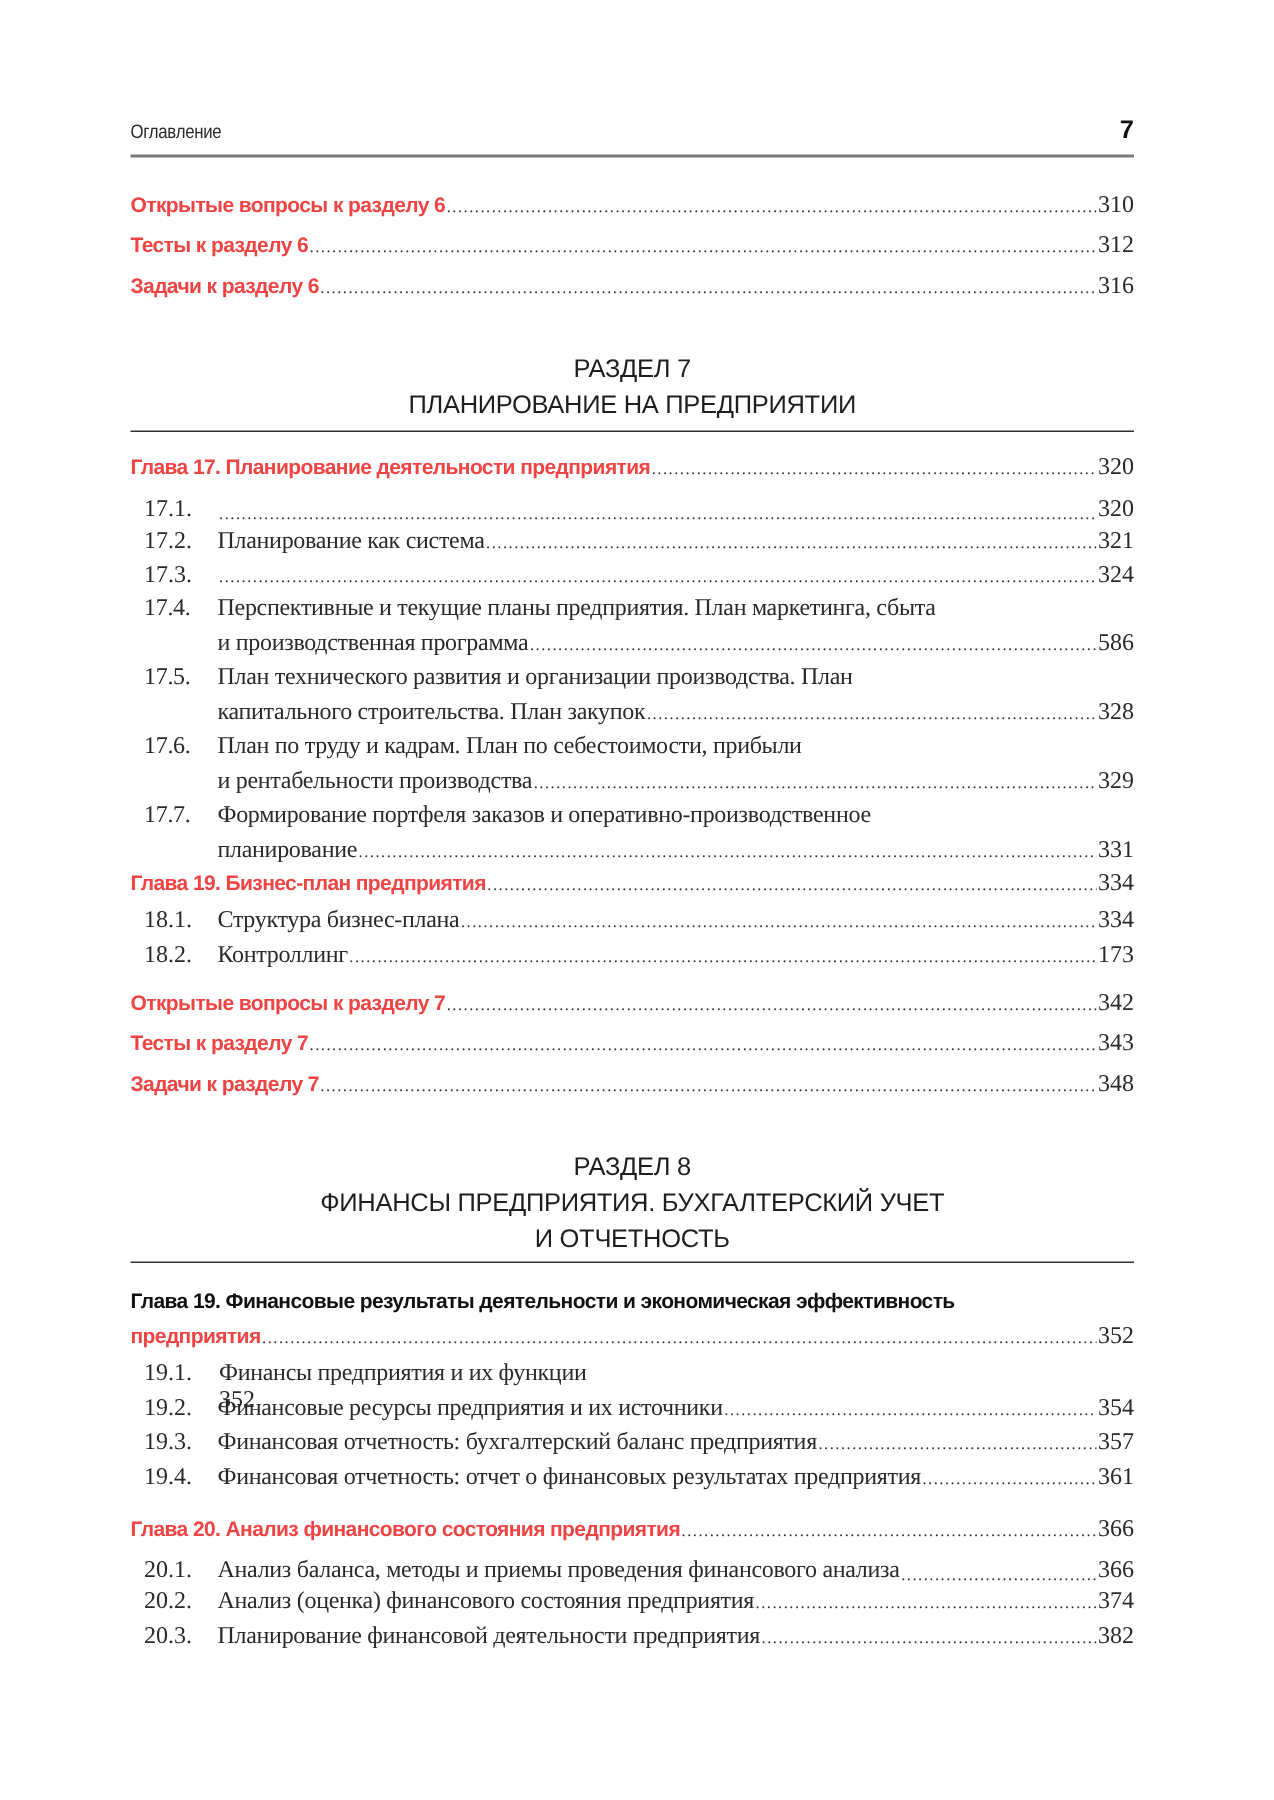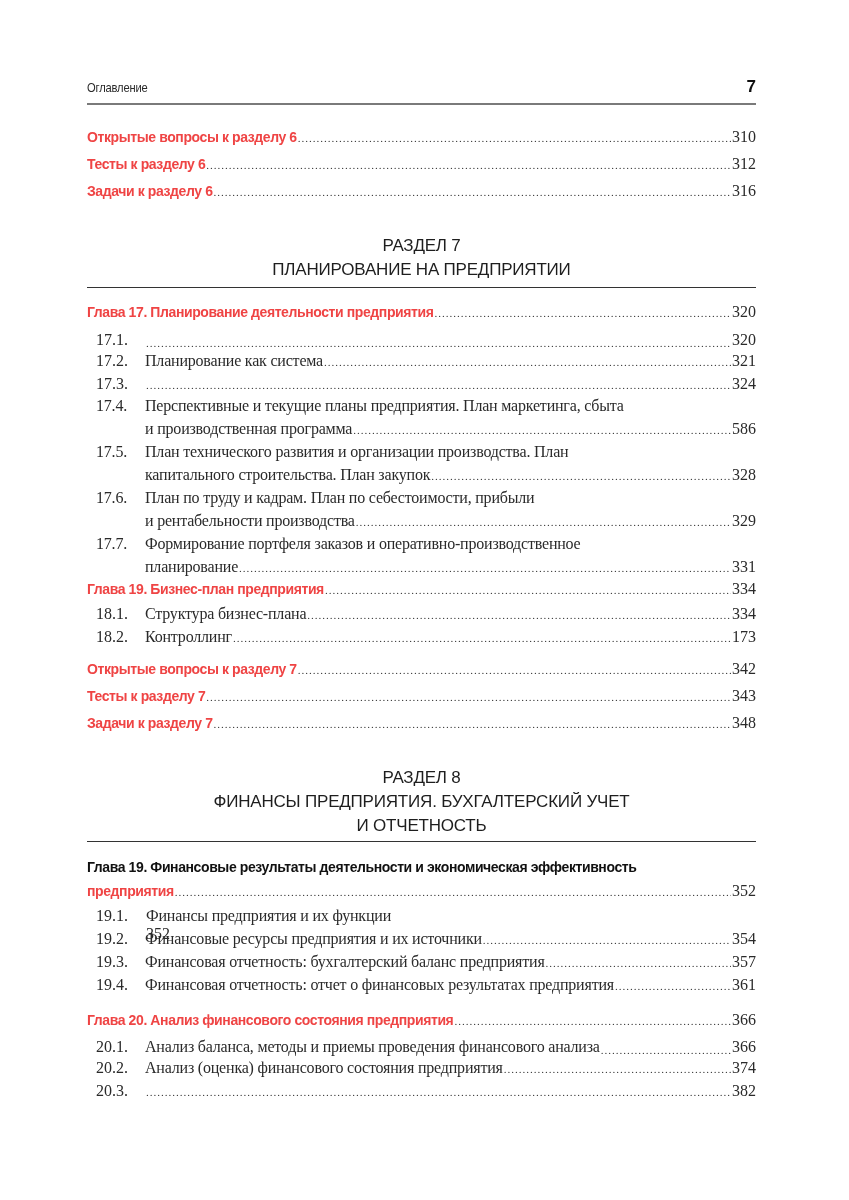--- a/index.html
+++ b/index.html
@@ -196,17 +196,18 @@
     <span class="pg">366</span>
   </div>
   <div class="entry sub-entry" style="top:1059px; padding-left:58px; width:611px;">
     <span class="num">20.2.</span>
     <span class="text">Анализ (оценка) финансового состояния предприятия</span>
     <span class="dots"></span>
     <span class="pg">374</span>
   </div>
   <div class="entry sub-entry" style="top:1082px; padding-left:58px; width:611px;">
     <span class="num">20.3.</span>
+    <span class="text">Планирование финансовой деятельности предприятия</span>
     <span class="dots"></span>
     <span class="pg">382</span>
   </div>
 
 </div>
 
 </body></html>

